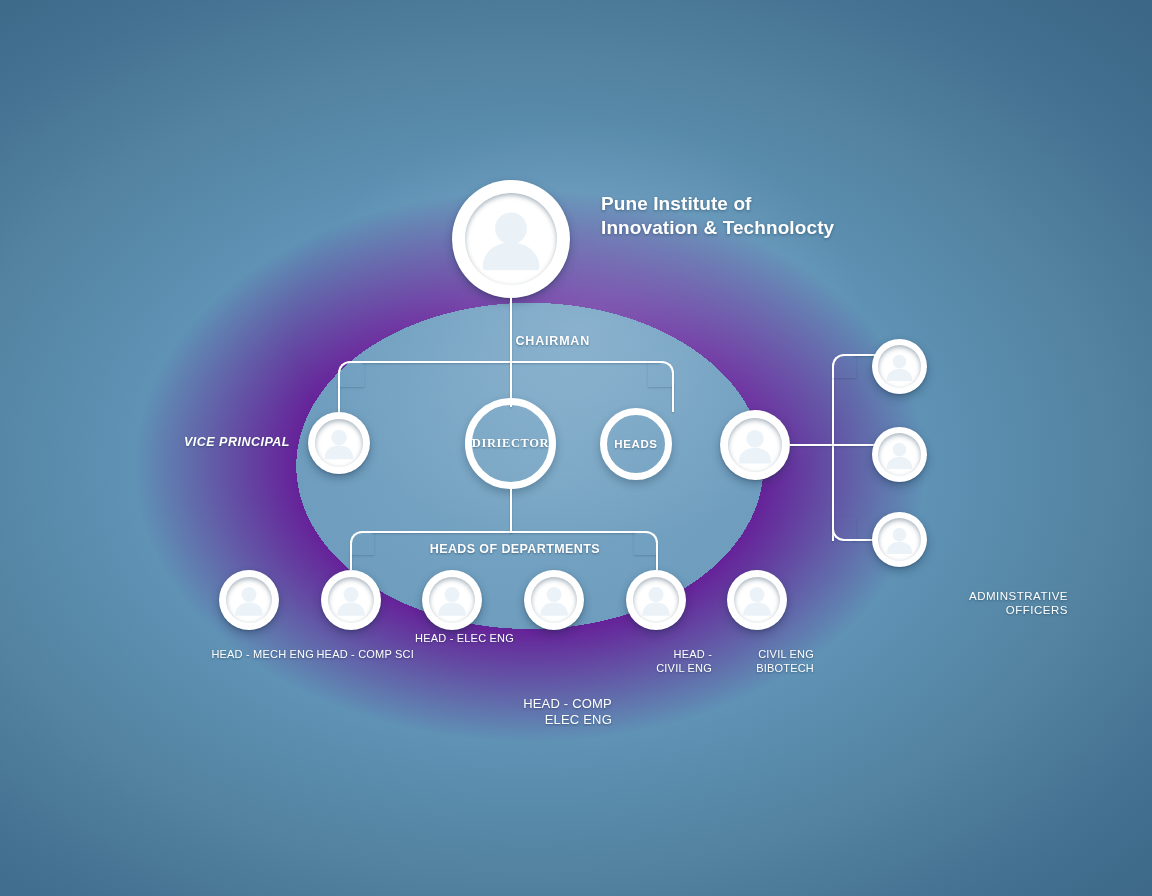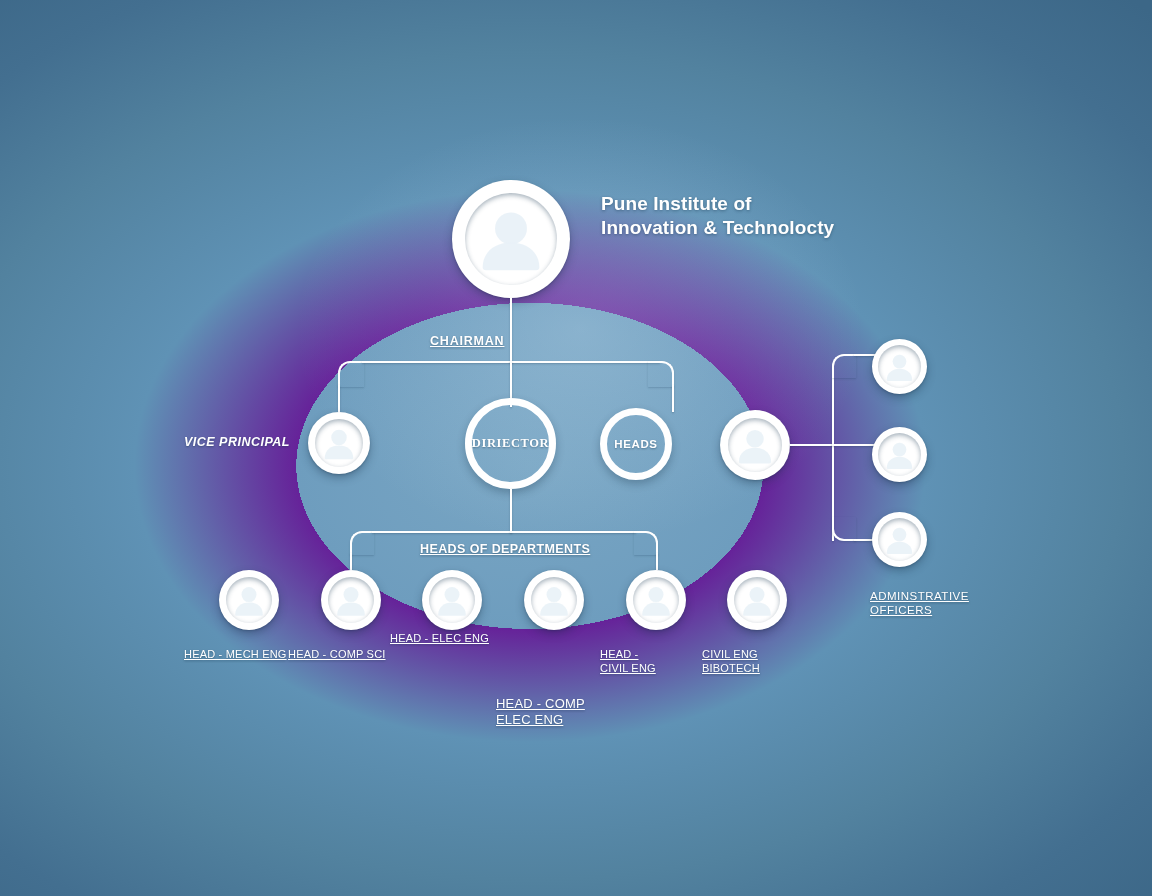--- a/index.html
+++ b/index.html
@@ -63,21 +63,21 @@
   .cTL { border-right:0; border-bottom:0; }
   .cTR { border-left:0; border-bottom:0; }
   .cBL { border-right:0; border-top:0; }
 
   
   .lab {
     position:absolute; color:#ffffff;
     text-shadow:0 1px 2px rgba(25,55,80,.50);
     white-space:pre-line; line-height:1.25;
   }
-  .lab-c { text-align:left;text-decoration:underline; }
+  .lab-c { text-align:right; }
   .lab-r { text-align:right;font-style:italic; }
 
   
   #hdr-title {
     position:absolute; left:601px; top:192px; width:430px;
     color:#ffffff; font-size:19px; font-weight:700; line-height:1.26;
     letter-spacing:.1px;
     text-shadow:0 1px 3px rgba(22,50,74,.45);
     white-space:pre-line;
   }
@@ -188,21 +188,21 @@
     <div class="av" style="inset:0;">
       <div class="glyph">
         <svg viewBox="0 0 100 100">
           <circle cx="50" cy="41" r="12.5" fill="#eaf2f8" opacity=".95"></circle>
           <path d="M27 74c0-12.6 10.3-20 23-20s23 7.4 23 20c0 1.6-1 2.4-2.6 2.4H29.6C28 76.4 27 75.6 27 74z" fill="#eaf2f8" opacity=".95"></path>
         </svg>
       </div>
     </div>
   </div>
 
-  <div class="lab lab-c" style="left:870px; top:589px; width:170px; font-size:11.5px; font-weight:400; letter-spacing:.5px;">ADMINSTRATIVE
+  <div class="lab lab-c" style="left:898px; top:589px; width:170px; font-size:11.5px; font-weight:400; letter-spacing:.5px;">ADMINSTRATIVE
 OFFICERS</div>
 
   <div class="ln lnv" style="left:510px; top:489px; height:43px;"></div>
 
   <div class="corner cTL" style="left:350px; top:531px; width:24px; height:24px; border-radius:12px 0 0 0;"></div>
   <div class="ln lnh" style="left:372px; top:531px; width:140px;"></div>
   <div class="ln lnh" style="left:510px; top:531px; width:126px;"></div>
   <div class="corner cTR" style="left:634px; top:531px; width:24px; height:24px; border-radius:0 12px 0 0;"></div>
   <div class="ln lnv" style="left:350px; top:553px; height:17px;"></div>
   <div class="ln lnv" style="left:656px; top:553px; height:17px;"></div>

